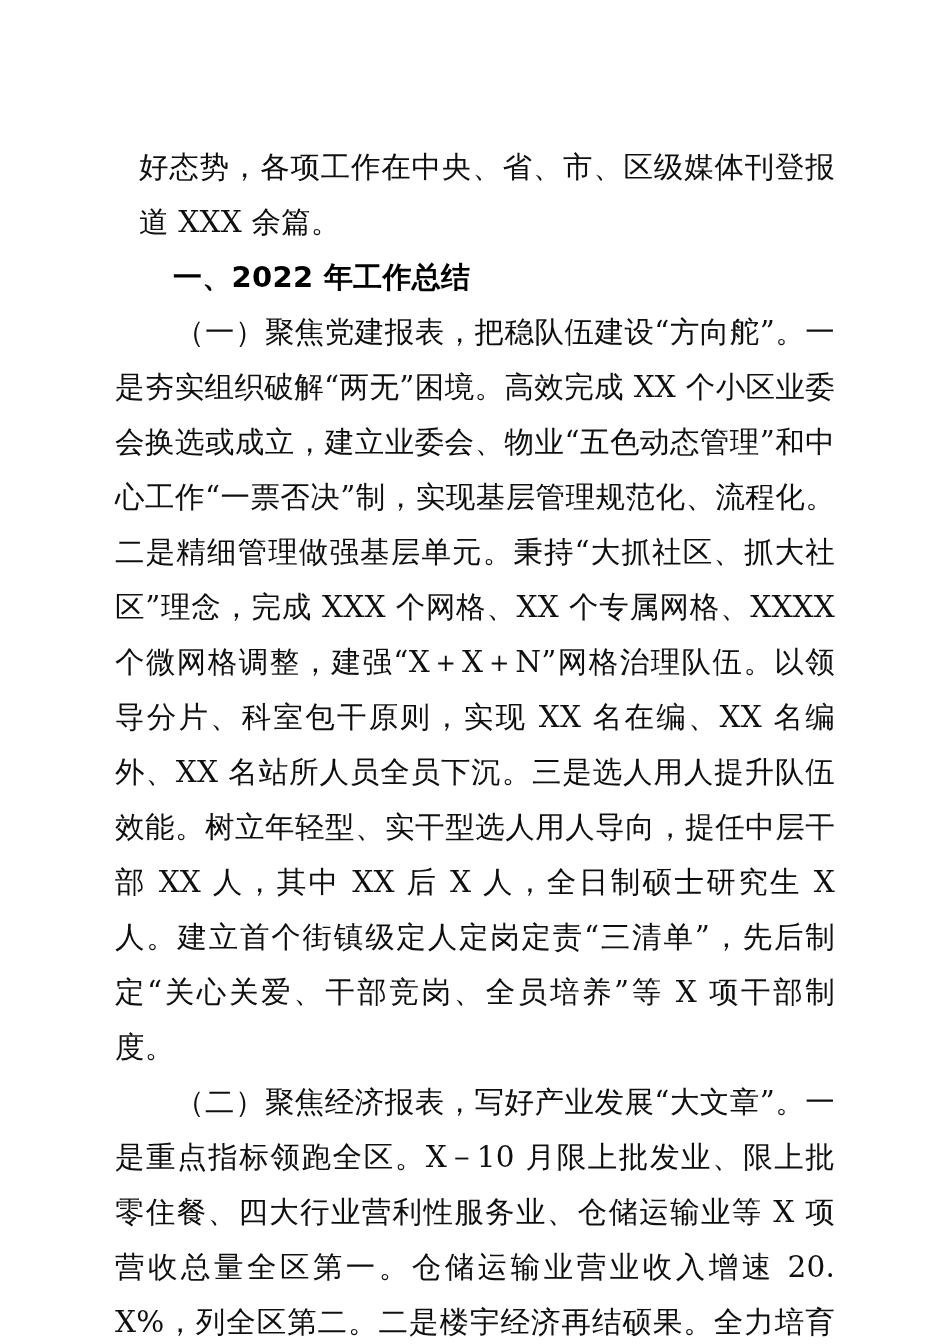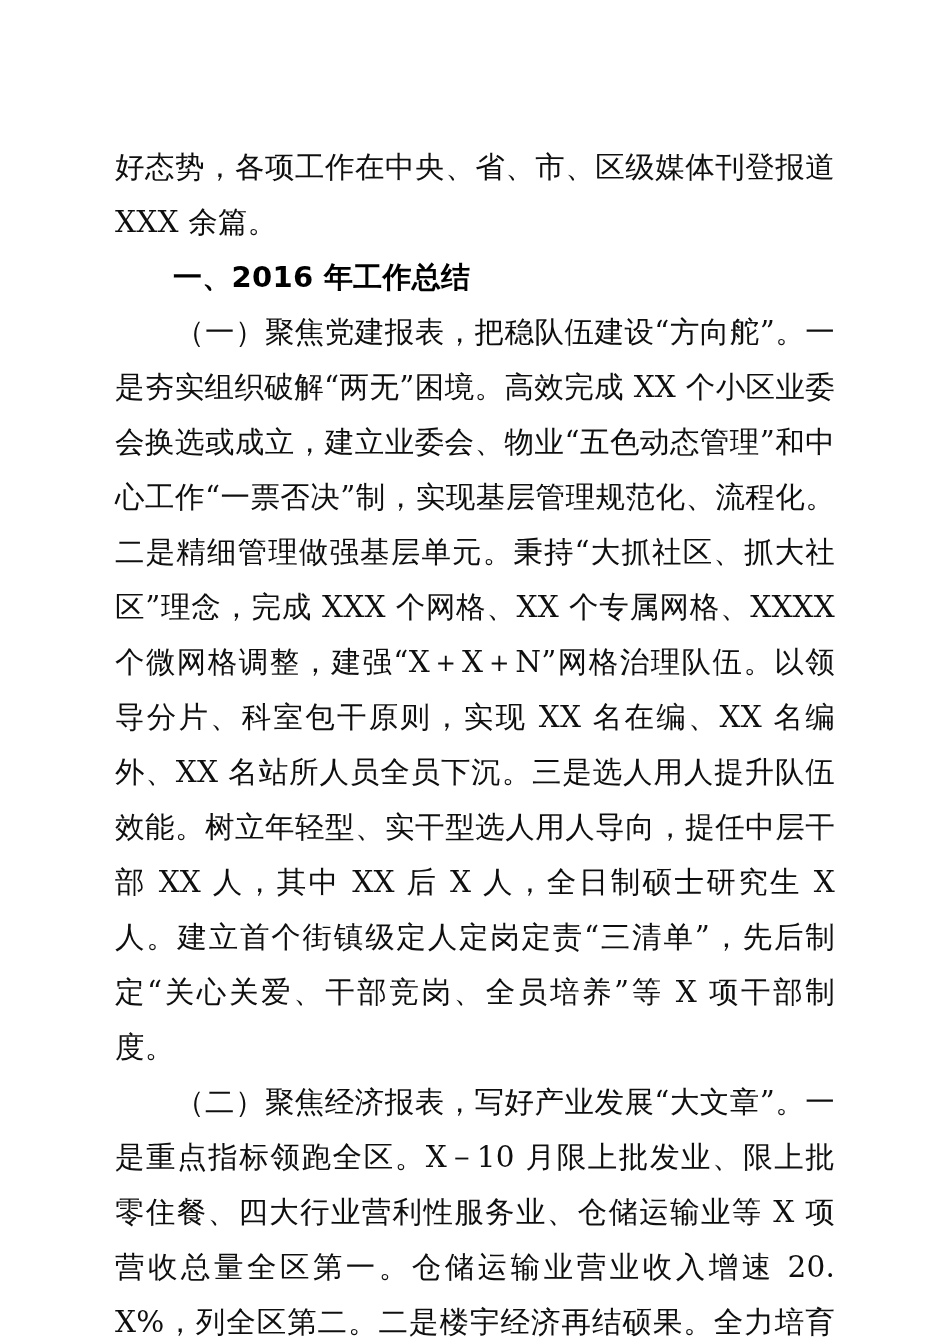--- a/index.html
+++ b/index.html
@@ -38,20 +38,21 @@
     text-justify: inter-character;
     text-indent: 60px;
     margin: 0;
     letter-spacing: 0.2px;
     word-break: break-all;
     color: #111111;
   }
 
   .para.no-indent {
     text-indent: 0;
+    margin-left: 24px;
   }
 
   
   .heading {
     font-family: "DejaVu Sans", "Liberation Sans", sans-serif;
     font-size: 29px;
     line-height: 55px;
     font-weight: bold;
     text-indent: 58px;
     margin: 0;
@@ -63,20 +64,20 @@
   .doc-body { filter: contrast(1.02); }
 </style>
 </head>
 <body>
 
 <div class="page">
   <div class="doc-body">
 
     <p class="para no-indent">好态势，各项工作在中央、省、市、区级媒体刊登报道 XXX 余篇。</p>
 
-    <h2 class="heading">一、2016 年工作总结</h2>
+    <h2 class="heading">一、2022 年工作总结</h2>
 
     <p class="para">（一）聚焦党建报表，把稳队伍建设“方向舵”。一是夯实组织破解“两无”困境。高效完成 XX 个小区业委会换选或成立，建立业委会、物业“五色动态管理”和中心工作“一票否决”制，实现基层管理规范化、流程化。二是精细管理做强基层单元。秉持“大抓社区、抓大社区”理念，完成 XXX 个网格、XX 个专属网格、XXXX 个微网格调整，建强“X＋X＋N”网格治理队伍。以领导分片、科室包干原则，实现 XX 名在编、XX 名编外、XX 名站所人员全员下沉。三是选人用人提升队伍效能。树立年轻型、实干型选人用人导向，提任中层干部 XX 人，其中 XX 后 X 人，全日制硕士研究生 X 人。建立首个街镇级定人定岗定责“三清单”，先后制定“关心关爱、干部竞岗、全员培养”等 X 项干部制度。</p>
 
     <p class="para">（二）聚焦经济报表，写好产业发展“大文章”。一是重点指标领跑全区。X－10 月限上批发业、限上批零住餐、四大行业营利性服务业、仓储运输业等 X 项营收总量全区第一。仓储运输业营业收入增速 20.X%，列全区第二。二是楼宇经济再结硕果。全力培育合众大厦、汇富大厦等优质楼宇，目前在库限上商贸业、规上服务业入楼数量已达 XX 家。招引中关村信息谷公司运营 XX 创新中心项目汇富空间，将 XX 年烂尾楼蝶变成总投资 XX 亿元的省 XXX 重点项目。三是谋大招强再出亮点。完成</p>
 
   </div>
 </div>
 
 </body></html>

